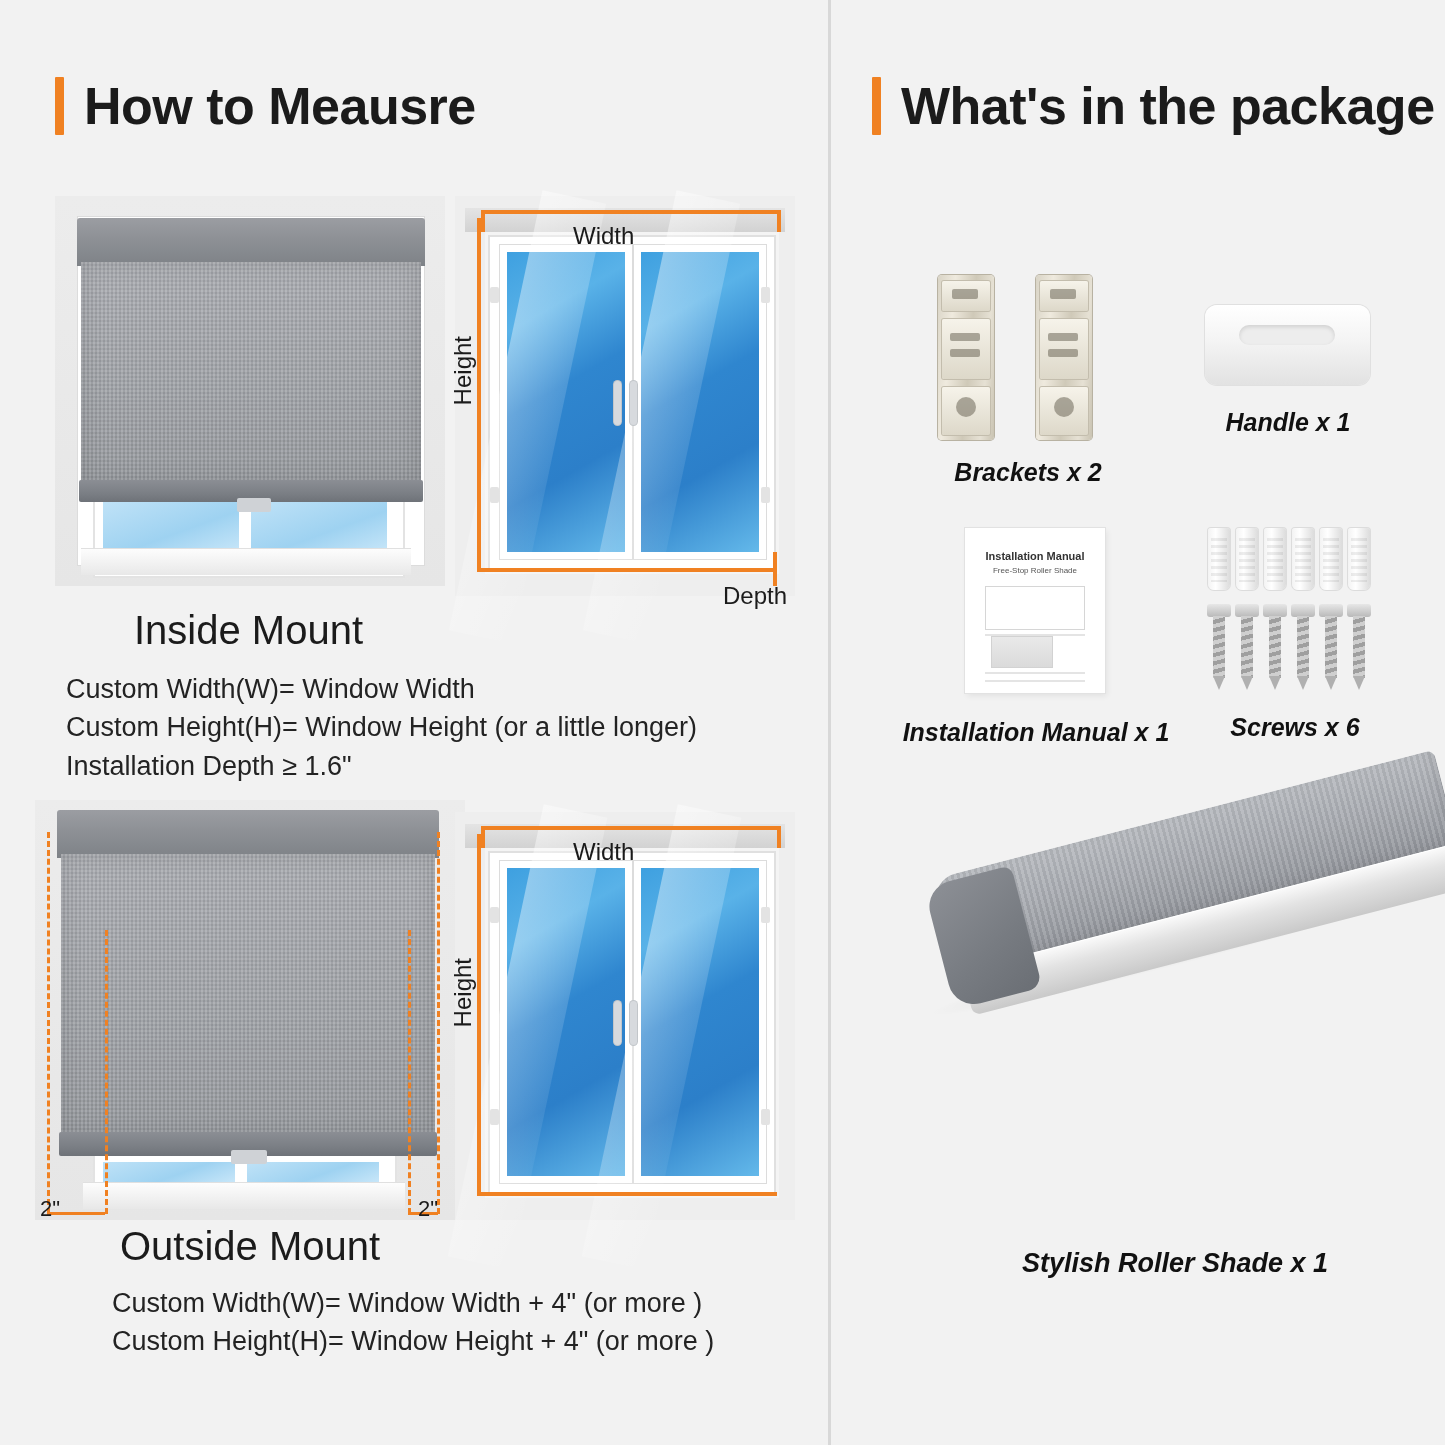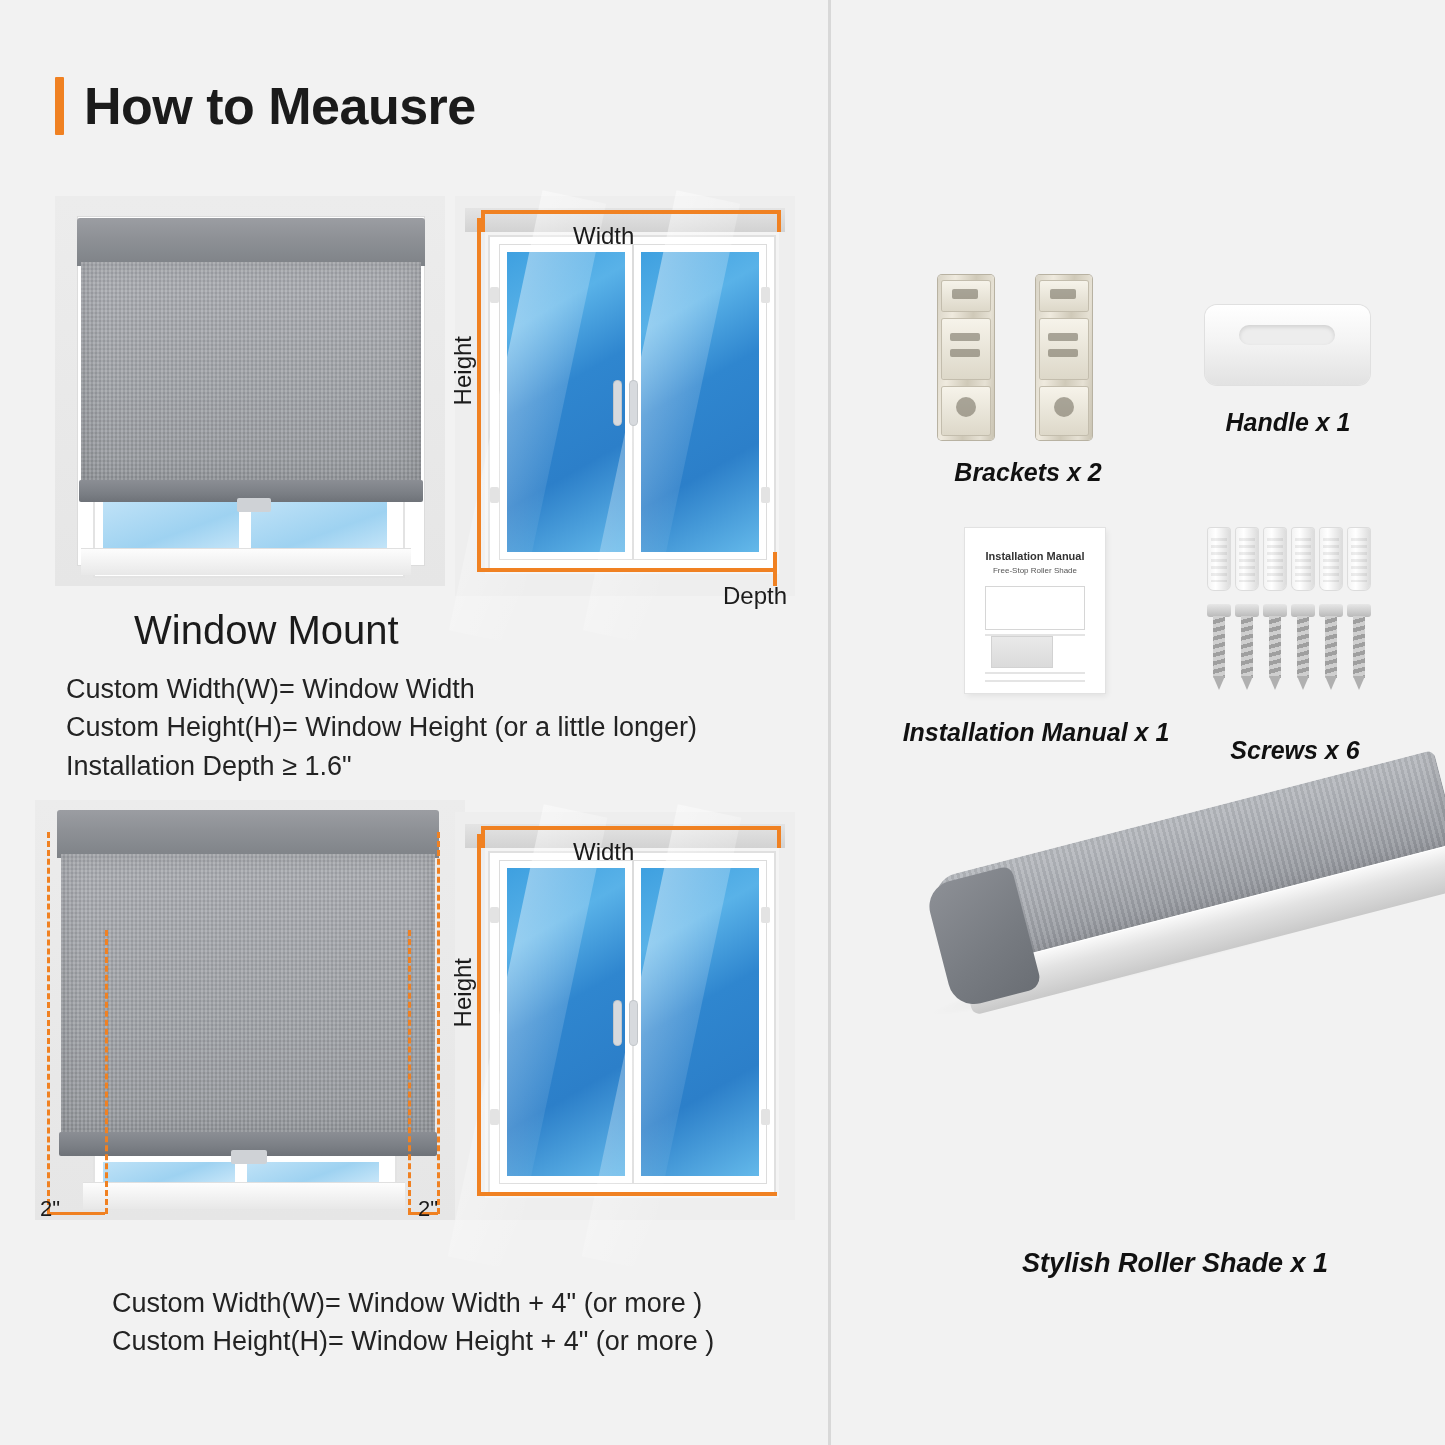--- a/index.html
+++ b/index.html
@@ -247,20 +247,24 @@
 
 <div class="page">
 
   <div class="divider"></div>
 
   <div class="heading" id="h-measure">
     <div class="bar"></div>
     <div class="txt">How to Meausre</div>
   </div>
 
+  <div class="heading" id="h-package">
+    <div class="bar"></div>
+    <div class="txt">What's in the package</div>
+  </div>
 
   <div class="shade-photo" id="photo-inside">
     <div class="wall"></div>
     <div class="recess" style="left:22px;top:20px;width:348px;height:350px;"></div>
 
     <div class="mini-window" style="left:38px;top:296px;width:308px;height:82px;">
       <div class="mini-pane" style="left:8px;top:8px;width:136px;height:56px;"></div>
       <div class="mini-pane" style="left:156px;top:8px;width:136px;height:56px;"></div>
     </div>
     <div class="sill" style="left:26px;top:352px;width:330px;height:26px;"></div>
@@ -296,21 +300,21 @@
     <div class="dim-label" style="left:118px;top:26px;">Width</div>
 
     <div class="dim-line" style="left:22px;top:22px;width:4px;height:354px;"></div>
     <div class="dim-line" style="left:22px;top:372px;width:300px;height:4px;"></div>
     <div class="dim-label vertical" style="left:-6px;top:140px;">Height</div>
 
     <div class="dim-line" style="left:318px;top:356px;width:4px;height:34px;"></div>
     <div class="dim-label" style="left:268px;top:386px;">Depth</div>
   </div>
 
-  <div class="mount-title" style="left:134px;top:608px;">Window Mount</div>
+  <div class="mount-title" style="left:134px;top:608px;">Inside Mount</div>
   <div class="mount-lines" style="left:66px;top:670px;">
     <div>Custom Width(W)= Window Width</div>
     <div>Custom Height(H)= Window Height (or a little longer)</div>
     <div>Installation Depth ≥ 1.6"</div>
   </div>
 
   <div class="shade-photo" id="photo-outside">
     <div class="wall"></div>
 
     <div class="mini-window" style="left:58px;top:352px;width:300px;height:48px;">
@@ -356,20 +360,21 @@
     <div class="dim-line" style="left:26px;top:14px;width:300px;height:4px;"></div>
     <div class="dim-line" style="left:26px;top:14px;width:4px;height:22px;"></div>
     <div class="dim-line" style="left:322px;top:14px;width:4px;height:22px;"></div>
     <div class="dim-label" style="left:118px;top:26px;">Width</div>
 
     <div class="dim-line" style="left:22px;top:22px;width:4px;height:362px;"></div>
     <div class="dim-line" style="left:22px;top:380px;width:300px;height:4px;"></div>
     <div class="dim-label vertical" style="left:-6px;top:146px;">Height</div>
   </div>
 
+  <div class="mount-title" style="left:120px;top:1224px;">Outside Mount</div>
   <div class="mount-lines" style="left:66px;top:1284px;margin-left:46px;">
     <div>Custom Width(W)= Window Width + 4" (or more )</div>
     <div>Custom Height(H)= Window Height + 4" (or more )</div>
   </div>
 
   <div class="part" style="left:938px;top:275px;width:180px;height:180px;">
     <div class="bracket" style="left:0px;top:0px;">
       <div class="plate" style="top:6px;height:30px;"></div>
       <div class="slot" style="left:14px;top:14px;width:26px;height:10px;"></div>
       <div class="plate" style="top:44px;height:60px;"></div>
@@ -442,21 +447,21 @@
       <div class="head"></div>
       <div class="shaft"></div>
       <div class="tip"></div>
     </div>
     <div class="screw" style="left:142px;top:76px;">
       <div class="head"></div>
       <div class="shaft"></div>
       <div class="tip"></div>
     </div>
   </div>
-  <div class="part-label" style="left:1170px;top:736px;width:250px;">Screws  x 6</div>
+  <div class="part-label" style="left:1170px;top:713px;width:250px;">Screws  x 6</div>
 
   <div class="roller">
     <div class="roll-shadow"></div>
     <div class="tube">
       <div class="roll-fabric"></div>
       <div class="roll-rail"></div>
       <div class="roll-cap"></div>
     </div>
   </div>
   <div class="part-label" style="left:1010px;top:1248px;width:330px;font-size:27px;">Stylish Roller Shade x 1</div>

